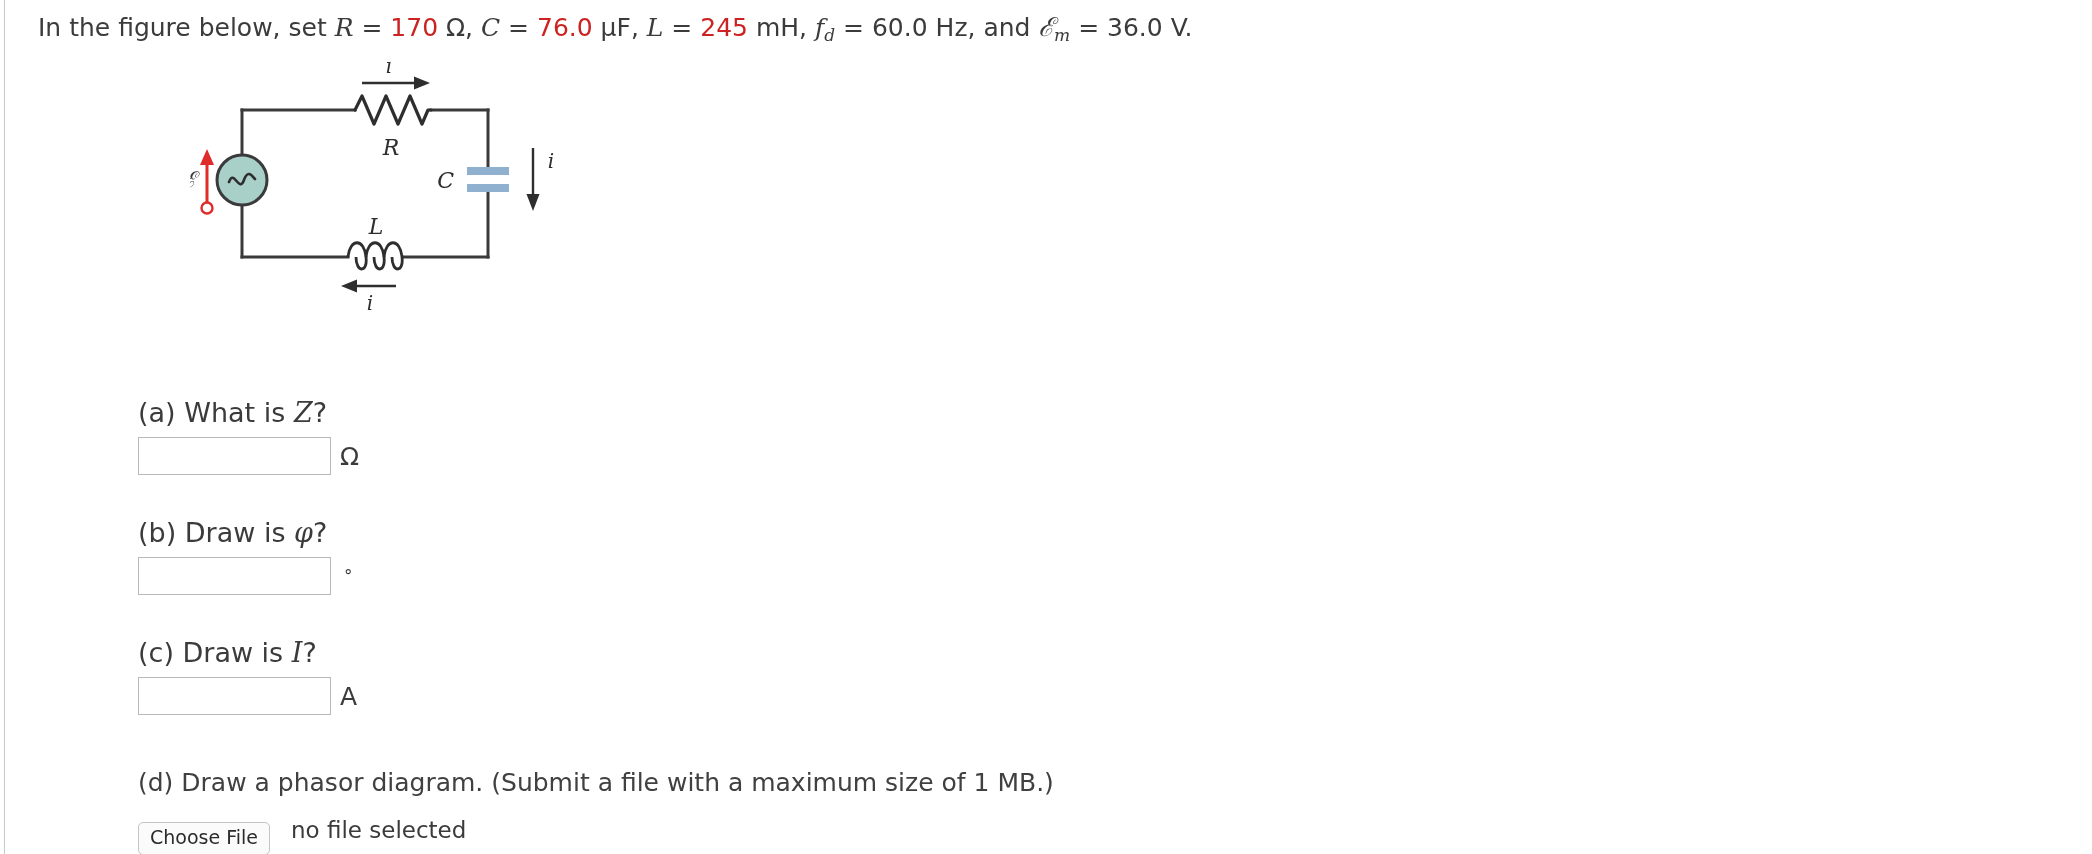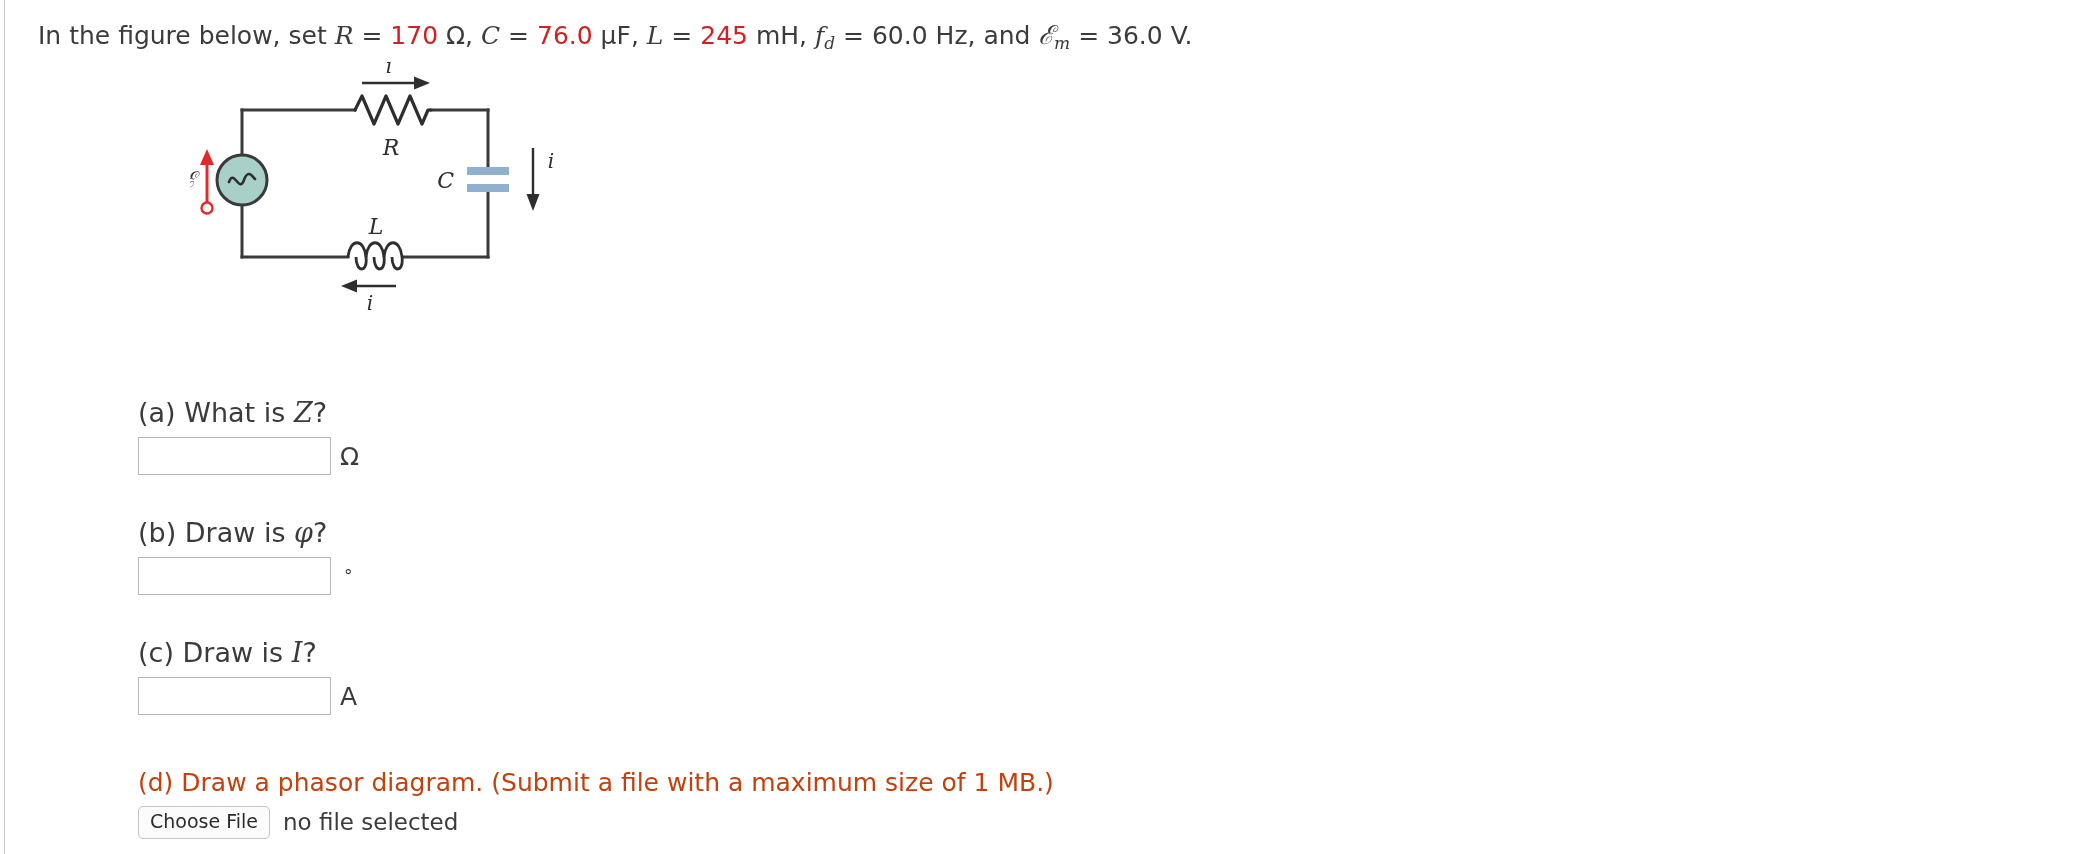--- a/index.html
+++ b/index.html
@@ -21,21 +21,21 @@
     top: 0;
     width: 1px;
     height: 854px;
     background: #c9c9c9;
   }
 
   
   #problem-statement {
     position: absolute;
     left: 38px;
-    top: 18px;
+    top: 10px;
     font-size: 25px;
     line-height: 34px;
     white-space: nowrap;
     color: #3b3b3b;
   }
   #problem-statement .var {
     font-family: "DejaVu Serif", serif;
     font-style: italic;
   }
   #problem-statement .val {
@@ -96,41 +96,42 @@
     line-height: 1;
     white-space: nowrap;
   }
   .answer-unit.degree { font-size: 17px; margin-left: 13px; }
 
   
   #file-block { position: absolute; left: 138px; top: 768px; }
   #file-prompt {
     font-size: 25px;
     line-height: 30px;
-    color: #c2410c;
+    color: #404040;
     white-space: nowrap;
     margin-bottom: 8px;
   }
   #file-row { display: flex; align-items: center; }
   #choose-file-button {
     font-family: "DejaVu Sans", sans-serif;
     font-size: 19px;
     color: #2b2b2b;
     background: #fbfbfb;
     border: 1px solid #c4c4c4;
     border-radius: 5px;
     padding: 4px 11px 5px 11px;
     line-height: 1.15;
     cursor: pointer;
     white-space: nowrap;
+    margin-top: 16px;
   }
   #file-status {
     font-size: 23px;
     color: #3b3b3b;
-    margin-left: 13px;
+    margin-left: 21px;
     white-space: nowrap;
   }
 </style>
 </head>
 <body>
 
 <div id="page-edge"></div>
 
 <div id="problem-statement">
   <span>In the figure below, set </span><span class="var">R</span><span> = </span><span class="val">170</span><span> Ω, </span><span class="var">C</span><span> = </span><span class="val">76.0</span><span> μF, </span><span class="var">L</span><span> = </span><span class="val">245</span><span> mH, </span><span class="var">f</span><span class="sub">d</span><span> = </span><span>60.0</span><span> Hz, and </span><span class="script-emf">ℰ</span><span class="sub">m</span><span> = </span><span>36.0</span><span> V.</span>

